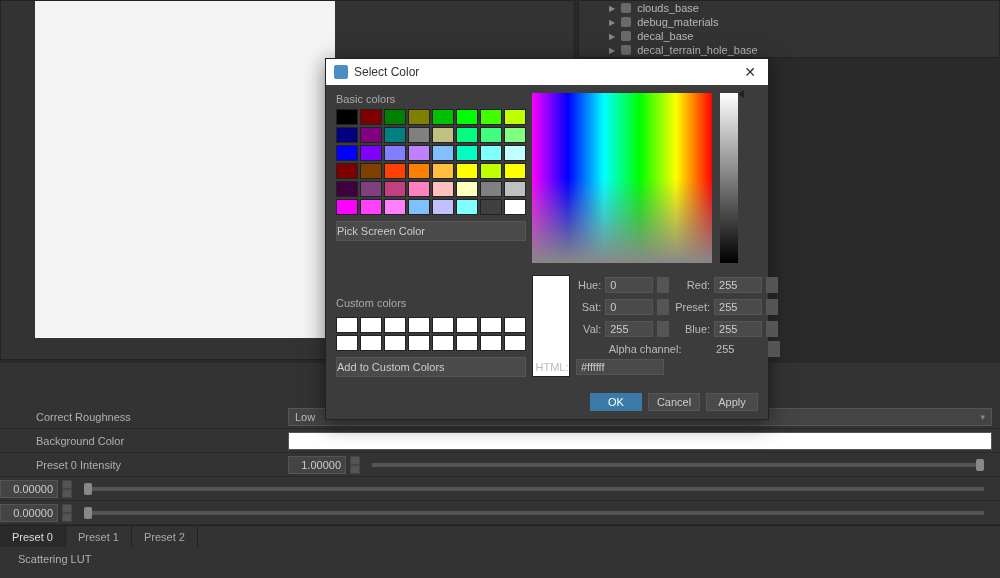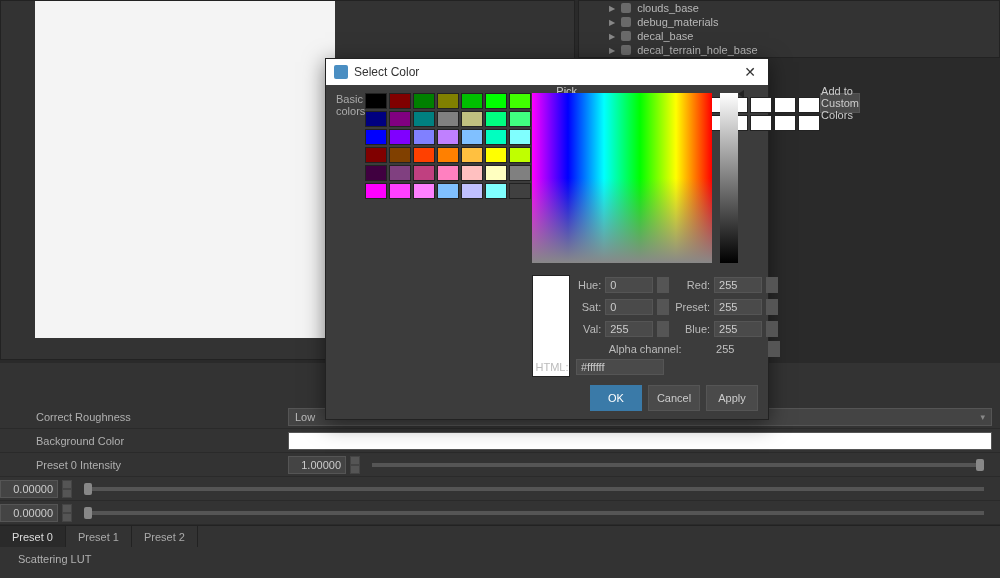--- a/index.html
+++ b/index.html
@@ -30,21 +30,21 @@
 .tab { padding: 0 12px; display: flex; align-items: center; background: #333; border-right: 1px solid #222; font-size: 11px; color: #aaa; }
 .tab.active { background: #2a2a2a; color: #ddd; }
 .save-btn { position: absolute; right: 8px; top: 376px; width: 108px; height: 20px; background: #444; border: 1px solid #555; color: #ccc; font-size: 11px; display: flex; align-items: center; justify-content: center; }
 
 
 .dialog { position: absolute; left: 325px; top: 58px; width: 444px; height: 362px; background: #3c3c3c; border: 1px solid #222; box-shadow: 0 4px 20px rgba(0,0,0,.5); }
 .dlg-title { height: 26px; background: #fff; display: flex; align-items: center; padding: 0 8px; color: #333; font-size: 12px; }
 .dlg-title .tico { width: 14px; height: 14px; background: #4a8ec2; margin-right: 6px; border-radius: 2px; }
 .dlg-close { margin-left: auto; font-size: 14px; color: #333; cursor: pointer; padding: 0 4px; }
 .dlg-body { padding: 8px 10px; display: flex; gap: 6px; }
-.left-col { width: 190px; display: flex; }
+.left-col { width: 190px; display: flex; flex-direction: column; }
 .sect-label { font-size: 11px; color: #aaa; margin-bottom: 4px; }
 .swatch-grid { display: grid; grid-template-columns: repeat(8, 22px); grid-auto-rows: 16px; gap: 2px; margin-bottom: 6px; }
 .swatch { border: 1px solid #222; }
 .pick-btn, .add-btn { height: 20px; background: #4a4a4a; border: 1px solid #555; color: #ccc; font-size: 11px; display: flex; align-items: center; justify-content: flex-start; cursor: pointer; }
 .custom-grid { display: grid; grid-template-columns: repeat(8, 22px); grid-auto-rows: 16px; gap: 2px; margin: 4px 0 6px; }
 .custom-grid div { background: #fff; border: 1px solid #222; }
 .spacer { flex: 1; }
 
 .right-col { flex: 1; display: flex; flex-direction: column; }
 .picker-row { display: flex; gap: 8px; }
@@ -56,21 +56,21 @@
 .preview { width: 38px; height: 102px; background: #fff; border: 1px solid #222; }
 .num-grid { flex: 1; display: grid; grid-template-columns: 1fr 48px 14px 1fr 48px 14px; grid-auto-rows: 20px; gap: 2px 4px; align-items: center; font-size: 11px; }
 .num-grid .lab { text-align: right; color: #bbb; }
 .num-grid .inp { height: 16px; background: #4a4a4a; border: 1px solid #555; color: #ccc; padding: 0 4px; font-size: 11px; text-align: left; display: flex; align-items: center; }
 .num-grid .sp { width: 12px; height: 16px; background: #555; }
 .alpha-row, .html-row { display: flex; align-items: center; gap: 4px; margin-top: 2px; font-size: 11px; }
 .alpha-row .lab, .html-row .lab { text-align: center; color: #bbb; }
 .html-row .inp { flex: 0 0 88px; height: 16px; background: #4a4a4a; border: 1px solid #555; color: #ccc; padding: 0 4px; font-size: 11px; display: flex; align-items: center; }
 
 .dlg-buttons { position: absolute; right: 10px; bottom: 8px; display: flex; gap: 6px; }
-.dlg-btn { width: 52px; height: 26px; font-size: 11px; display: flex; align-items: center; justify-content: center; border: 1px solid #555; cursor: pointer; }
+.dlg-btn { width: 52px; height: 18px; font-size: 11px; display: flex; align-items: center; justify-content: center; border: 1px solid #555; cursor: pointer; }
 .btn-ok { background: #3a7aa8; color: #fff; border-color: #3a7aa8; }
 .btn-cancel, .btn-apply { background: #4a4a4a; color: #ccc; }
 </style>
 </head>
 <body>
 
 <div class="bg-layout">
   <div class="viewport">
     <div class="viewport-inner"></div>
   </div>

